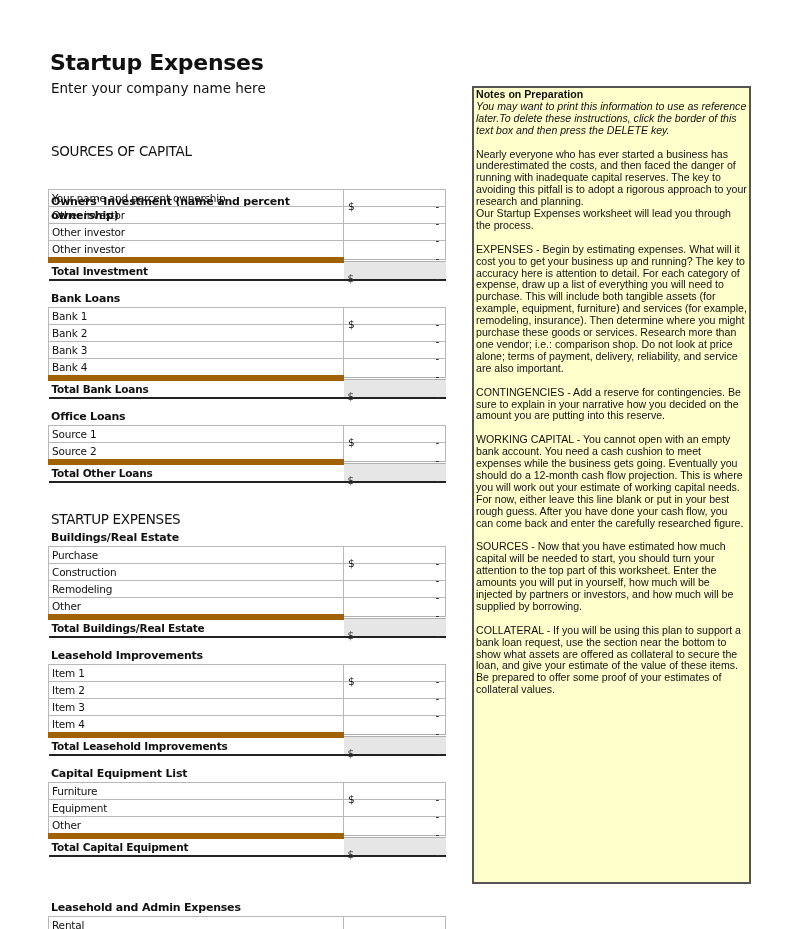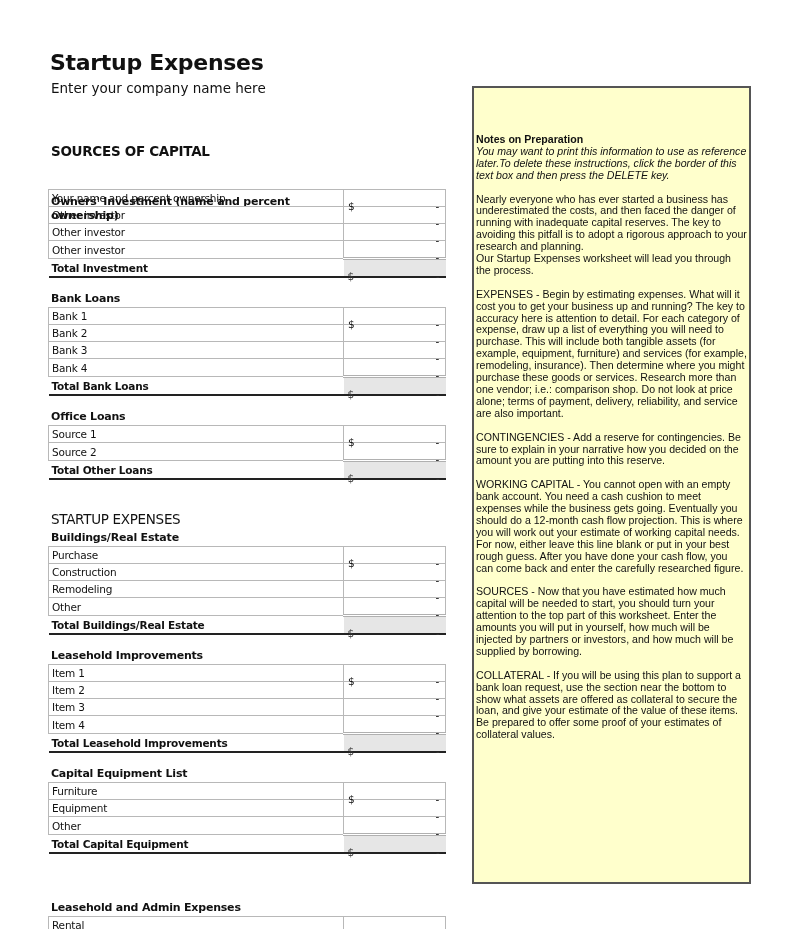--- a/index.html
+++ b/index.html
@@ -11,36 +11,36 @@
   .section-title { left: 51px; font-size: 13.5px; letter-spacing: -0.3px; }
   .group-head { left: 51px; font-size: 11px; font-weight: bold; width: 240px; line-height: 14px; letter-spacing: -0.2px; }
   table.grid { position: absolute; left: 48px; width: 398px; border-collapse: collapse;
                font-size: 10.5px; letter-spacing: -0.2px; }
   table.grid td { height: 16px; padding: 0 3px; border: 1px solid #b8b8b8; line-height: 16px; white-space: nowrap; }
   table.grid td.lbl { width: 288px; }
   table.grid td.amt { position: relative; }
   table.grid td.amt .cur { position: absolute; left: 4px; }
   table.grid td.amt .val { position: absolute; right: 6px; }
   table.grid tr.total td { font-weight: bold; border-left: none; border-right: none; border-bottom: 2px solid #222; border-top: 2px solid #d0d0d0; }
-  table.grid tr.total td.lbl { border-top: 1px solid #a16207; }
+  table.grid tr.total td.lbl { border-top: 6px solid #a16207; }
   table.grid tr.total td.amt { background: #e6e6e6; font-weight: normal; color: #333; border-top: 3px double #b0b0b0; }
   .notes { left: 472px; top: 86px; width: 271px; height: 792px; background: #ffffcc;
            border: 2px solid #555; padding: 1px 2px; font-family: "Liberation Sans", sans-serif;
            font-size: 10.6px; line-height: 11.9px; color: #111; box-sizing: content-box; }
   .notes p { margin: 0 0 11.9px 0; }
-  .notes .nh { font-weight: bold; margin-top: 45px; }
+  .notes .nh { font-weight: bold; }
   .notes .ni { font-style: italic; }
 </style>
 </head>
 <body>
 
 <div class="abs title">Startup Expenses</div>
 <div class="abs subtitle">Enter your company name here</div>
 
-<div class="abs section-title" style="top:143px;font-weight:bold;">SOURCES OF CAPITAL</div>
+<div class="abs section-title" style="top:143px;">SOURCES OF CAPITAL</div>
 
 <div class="abs group-head" style="top:161px;margin-top:34px;">Owners' Investment (name and percent ownership)</div>
 <table class="grid" style="top:189px;">
   <tbody>
       <tr>
         <td class="lbl">Your name and percent ownership</td>
         <td class="amt">
           <span class="cur">$</span>
           <span class="val">-</span>
         </td>

